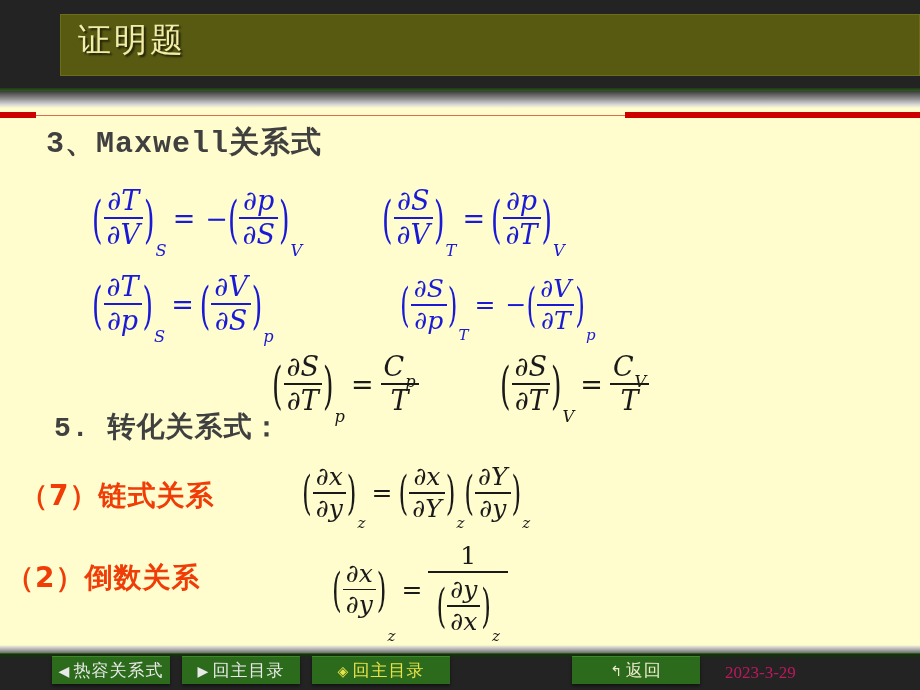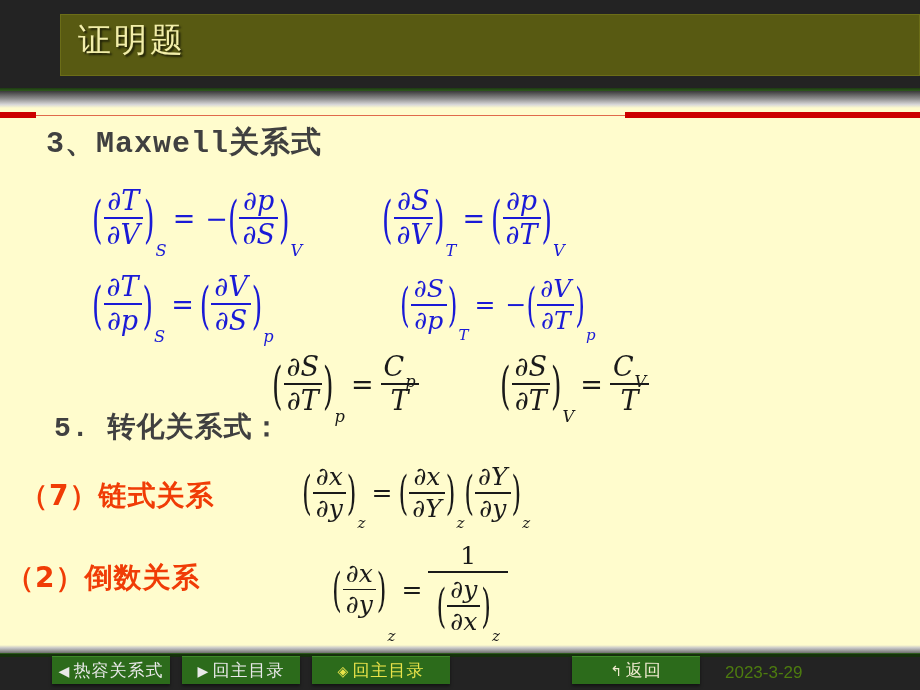--- a/index.html
+++ b/index.html
@@ -222,23 +222,23 @@
   #btn-prev { left: 52px;  width: 118px; }
   #btn-next { left: 182px; width: 118px; }
   #btn-home { left: 312px; width: 138px; color: #e9e34a; }
   #btn-back { left: 572px; width: 128px; color: #f0ead0; }
 
   .navbtn .glyph { font-size: 14px; padding-right: 3px; font-family: "DejaVu Sans", sans-serif; }
 
   .footer-date {
     position: absolute;
     left: 725px; top: 663px;
-    font-family: Liberation Sans, sans-serif;
+    font-family: Liberation Serif, serif;
     font-size: 17px;
-    color: #4d7c0f;
+    color: #be185d;
     white-space: nowrap;
   }
 </style>
 </head>
 <body>
 
 <div id="slide">
 
   <div class="header-band"></div>
   <div class="title-box"></div>

